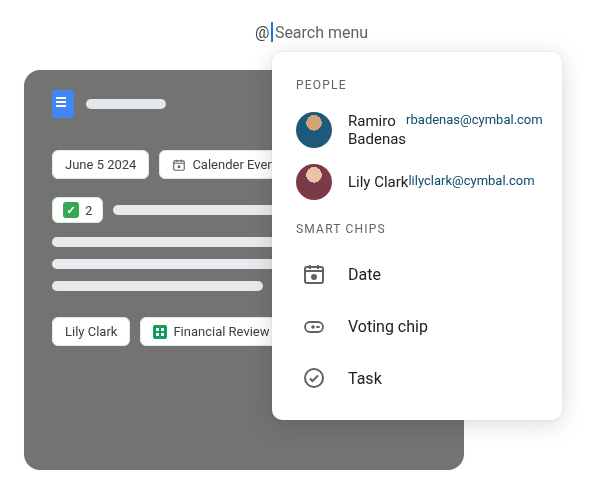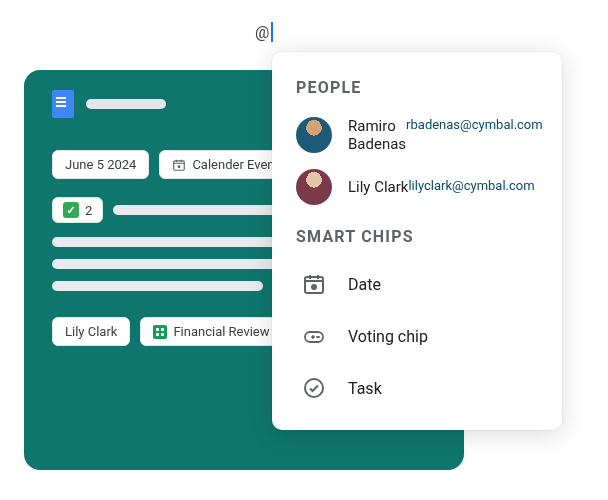--- a/index.html
+++ b/index.html
@@ -4,21 +4,21 @@
 <style>
 * { margin: 0; padding: 0; box-sizing: border-box; font-family: -apple-system, BlinkMacSystemFont, 'Segoe UI', Roboto, Arial, sans-serif; }
 body { width: 608px; height: 500px; background: #fff; position: relative; overflow: hidden; }
 
 .doc-panel {
   position: absolute;
   left: 24px;
   top: 70px;
   width: 440px;
   height: 400px;
-  background: #0f766e;
+  background: #737373;
   border-radius: 16px;
   padding: 20px 28px;
   box-shadow: 0 1px 3px rgba(0,0,0,0.04);
   text-align: right;
 }
 
 .doc-header { display: flex; align-items: center; gap: 12px; margin-bottom: 32px; }
 .docs-icon { width: 22px; height: 28px; background: #4285F4; border-radius: 2px; position: relative; }
 .docs-icon::before { content:''; position:absolute; left:4px; top:7px; width:10px; height:2px; background:#fff; box-shadow: 0 4px 0 #fff, 0 8px 0 #fff; }
 .title-skeleton { width: 80px; height: 10px; background: #e3e6ea; border-radius: 5px; }
@@ -62,24 +62,24 @@
   position: absolute;
   left: 272px;
   top: 52px;
   width: 290px;
   background: #fff;
   border-radius: 10px;
   box-shadow: 0 4px 24px rgba(0,0,0,0.15), 0 0 0 1px rgba(0,0,0,0.03);
   padding: 20px 0 16px 0;
 }
 .menu-heading {
-  font-size: 16px;
+  font-size: 12px;
   letter-spacing: 1.2px;
   color: #5f6368;
-  font-weight: 700;
+  font-weight: 400;
   padding: 6px 24px 12px;
 }
 .menu-item {
   display: flex;
   align-items: center;
   gap: 16px;
   padding: 8px 24px;
   cursor: pointer;
 }
 .avatar {
@@ -137,20 +137,21 @@
     <span class="chip">
       <span class="sheets-glyph"></span>
       <span>Financial Review</span>
     </span>
   </div>
 </div>
 
 <div class="search-bar">
   <span class="at-sign">@</span>
   <span class="cursor-blink"></span>
+  <span>Search menu</span>
 </div>
 
 <div class="menu-panel">
   <div class="menu-heading">PEOPLE</div>
 
   <div class="menu-item">
     <div class="avatar avatar-1"></div>
     <div class="person-info">
       <span class="person-name">Ramiro Badenas</span>
       <span class="person-email">rbadenas@cymbal.com</span>

